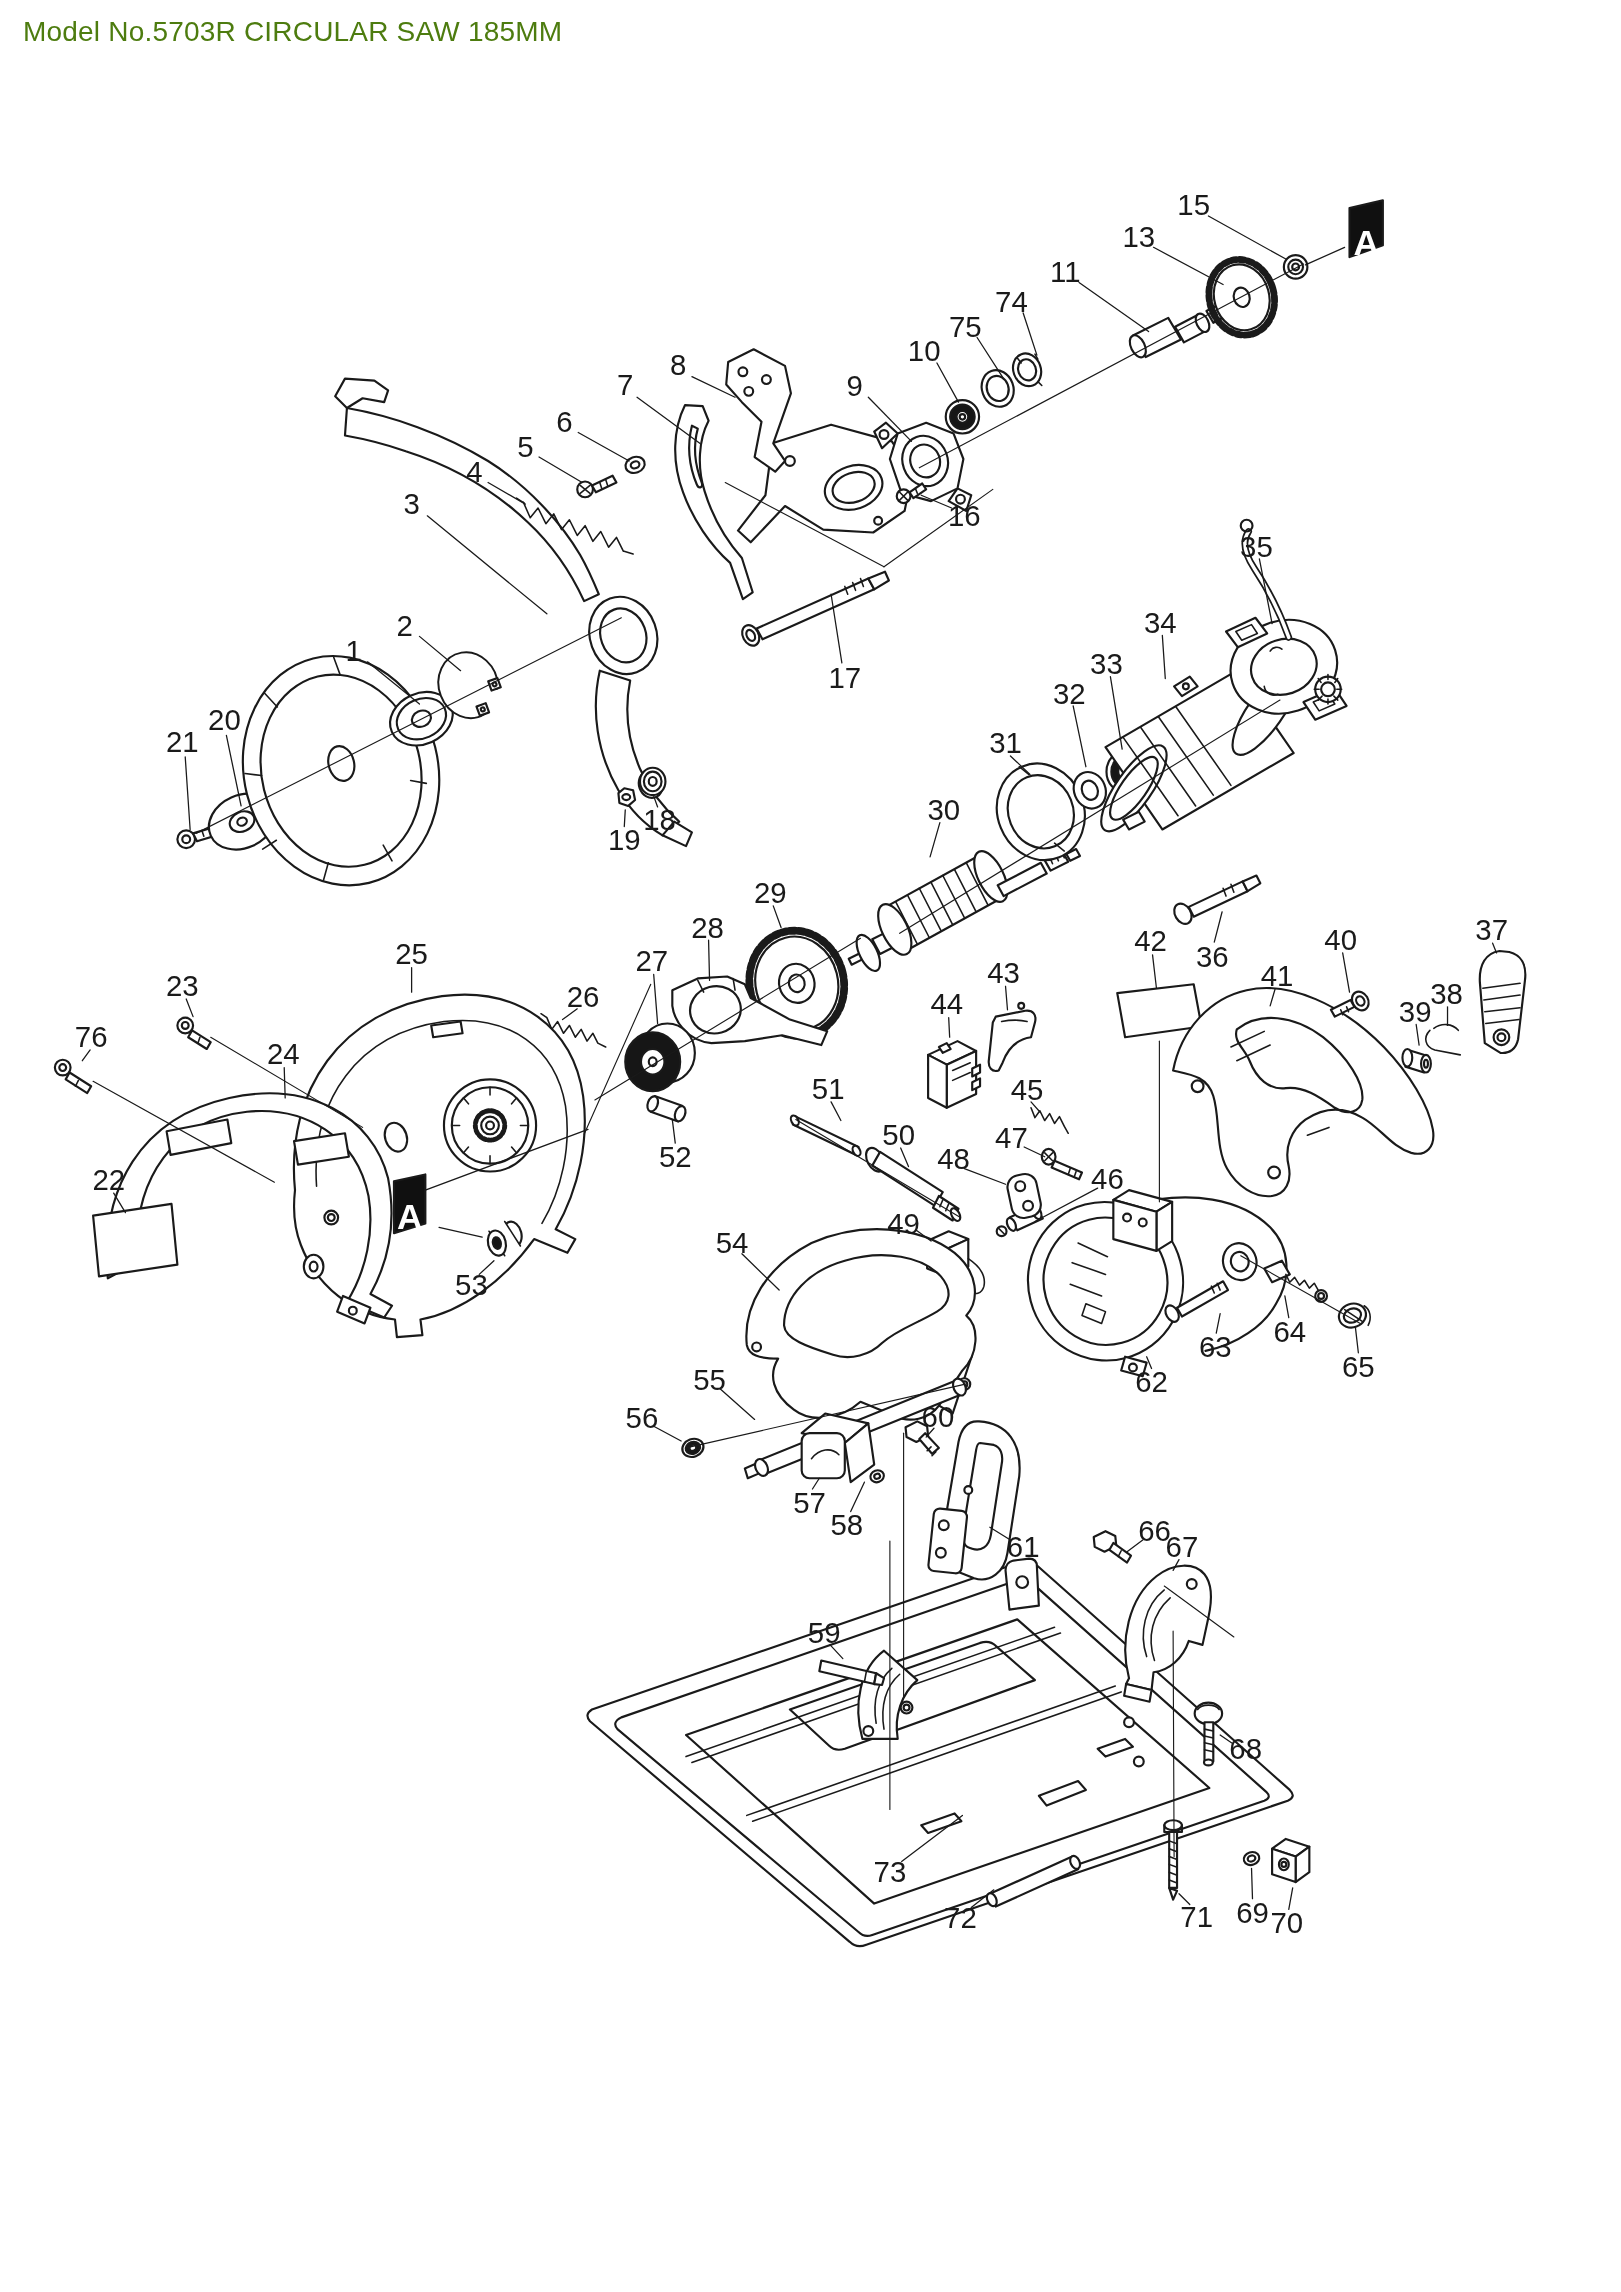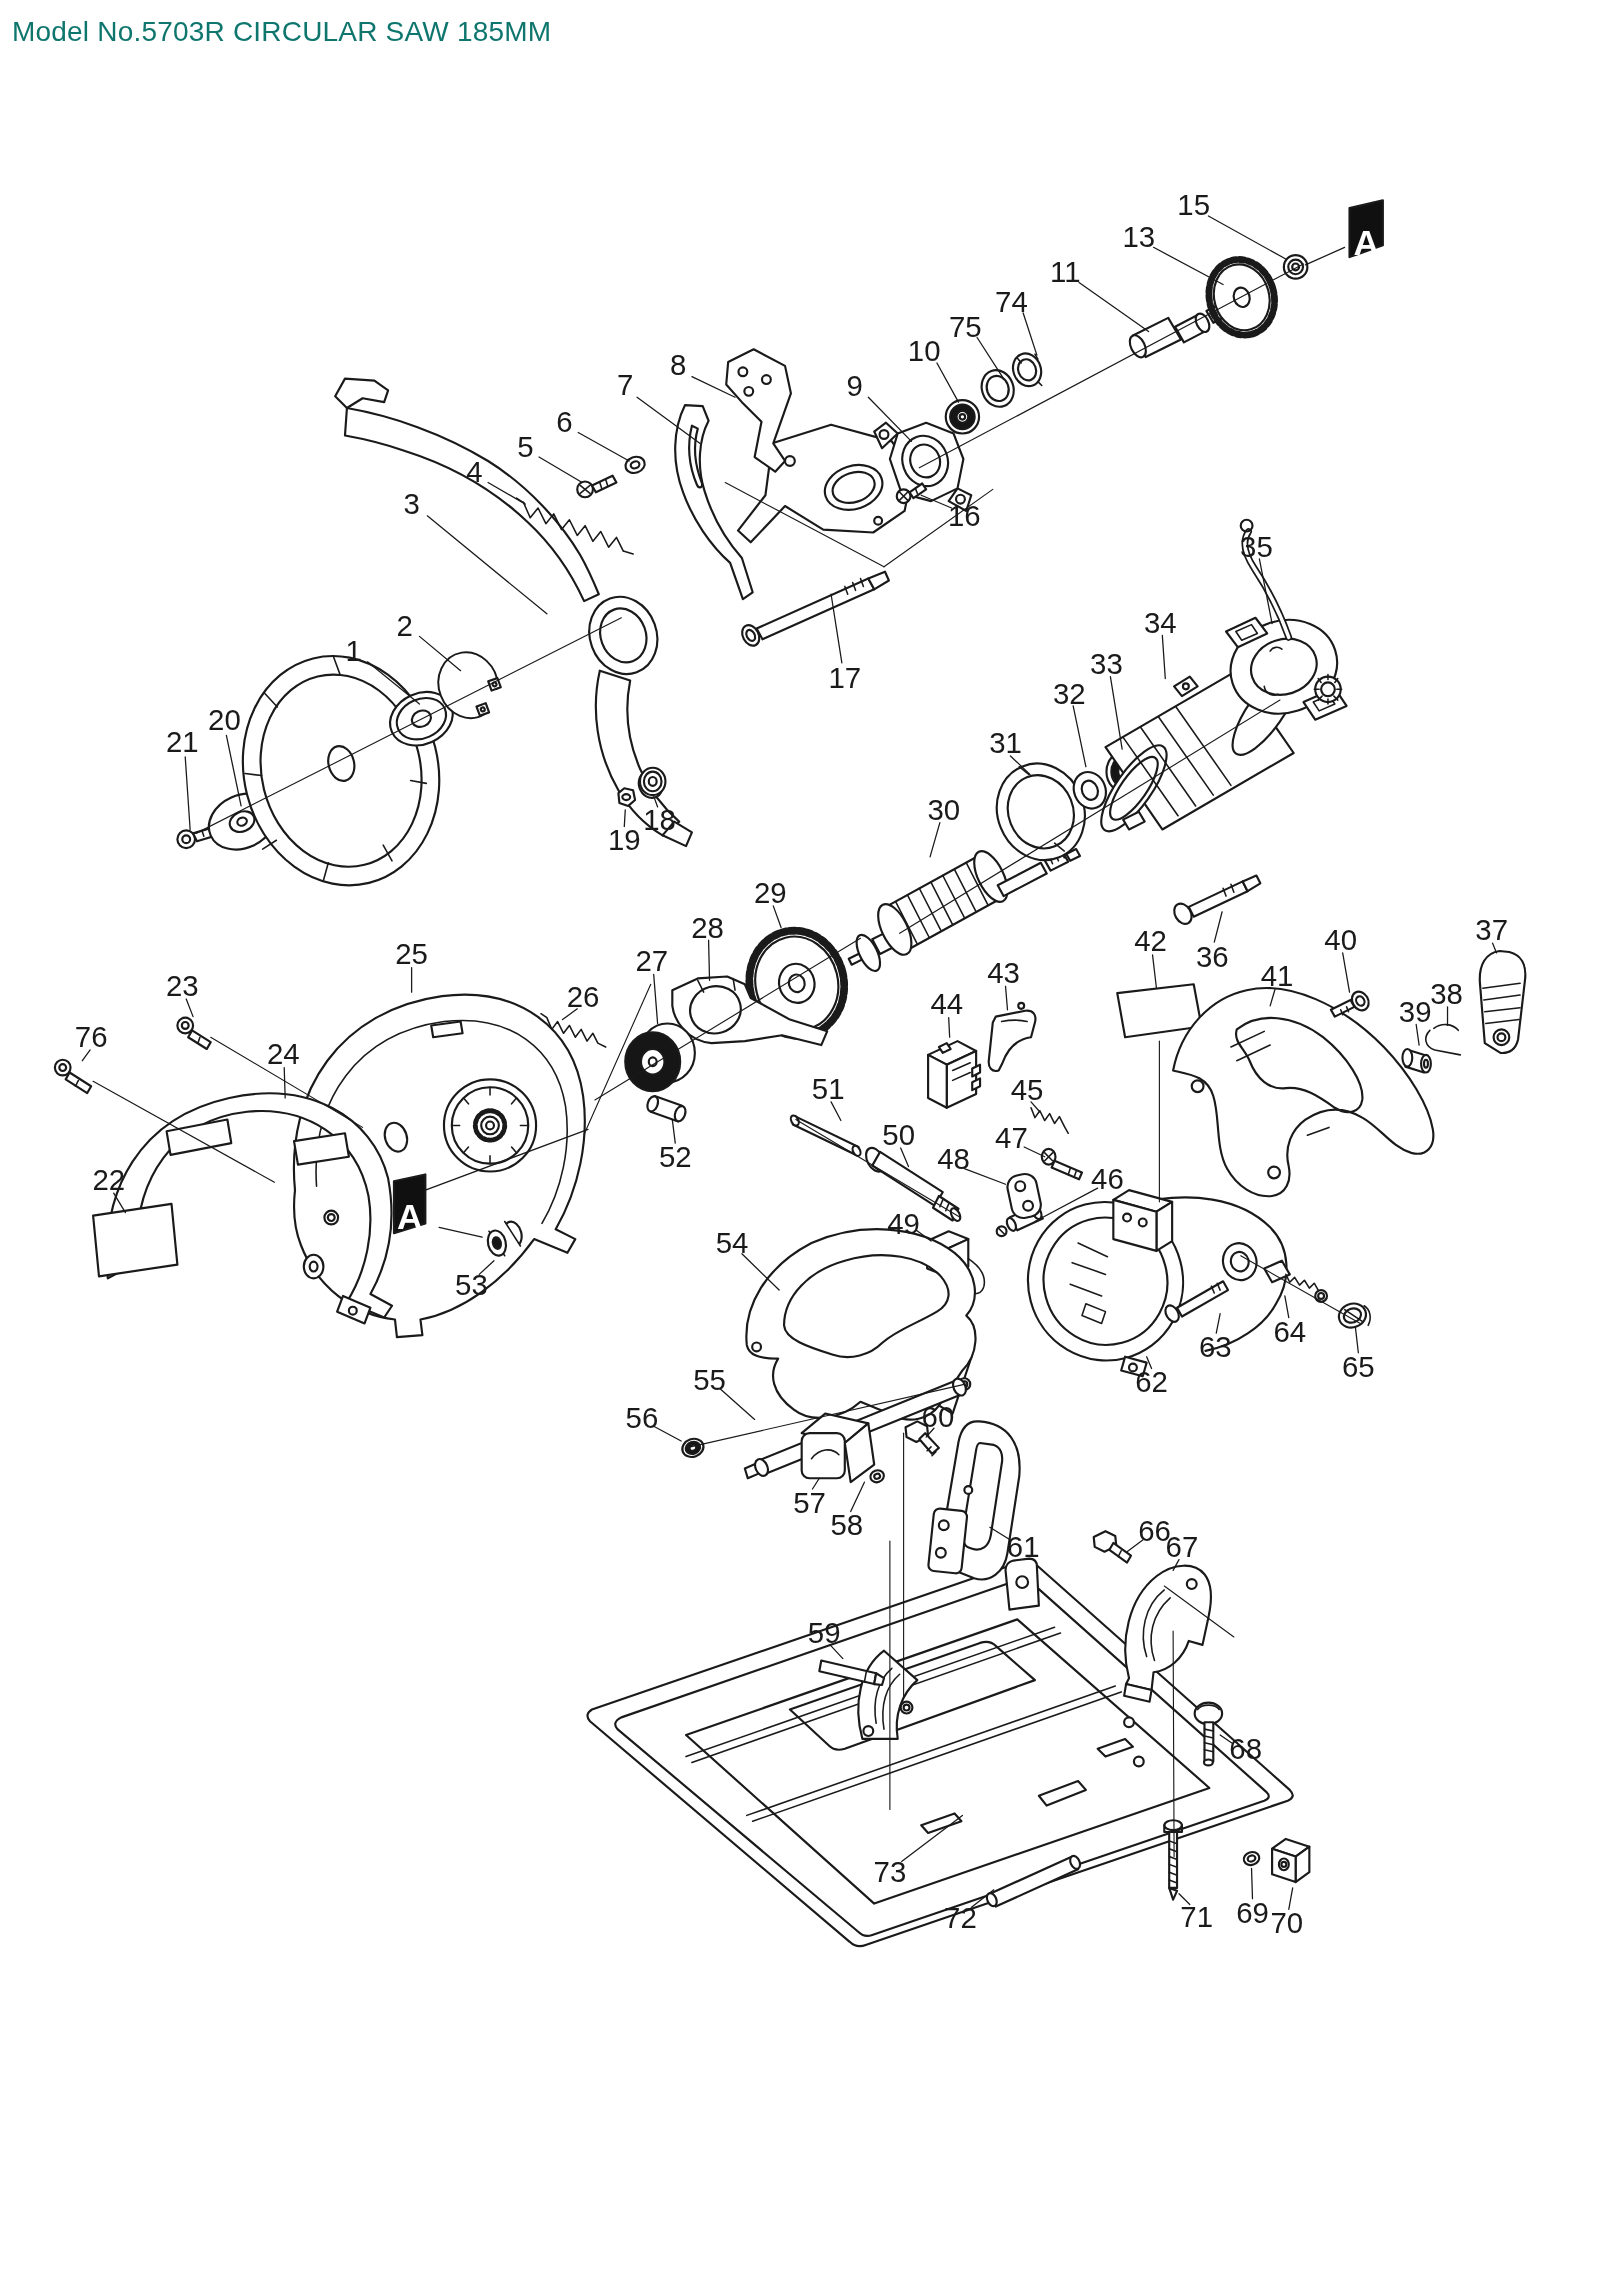--- a/index.html
+++ b/index.html
@@ -1,18 +1,18 @@
 <!DOCTYPE html>
 <html><head>
 <meta charset="utf-8">
 <style>
   html,body{margin:0;padding:0;background:#fff;}
   body{width:1621px;height:2293px;position:relative;overflow:hidden;
        font-family:"Liberation Sans", sans-serif;}
-  #title{position:absolute;left:12px;top:15.7px;font-size:28px;color:#0f766e;
+  #title{position:absolute;left:23px;top:15.7px;font-size:28px;color:#4d7c0f;
          letter-spacing:0.2px;}
   #diagram-svg{position:absolute;left:0;top:0;}
   svg *{stroke:#1a1a1a;stroke-width:2.2;stroke-linejoin:round;stroke-linecap:round;}
   svg .part path,svg .part ellipse,svg .part circle,svg .part rect,svg .part polygon{fill:#fff;}
   svg .nf{fill:none !important;}
   svg .dk{fill:#161616 !important;}
   svg .thin{stroke-width:1.6;fill:none !important;}
   svg .teeth{stroke-width:7;stroke-dasharray:5 3.5;fill:none !important;}
   svg .teeth2{stroke-width:8;stroke-dasharray:5 3.5;fill:none !important;}
   svg .teeth3{stroke-width:5;stroke-dasharray:3 2.5;fill:none !important;}

